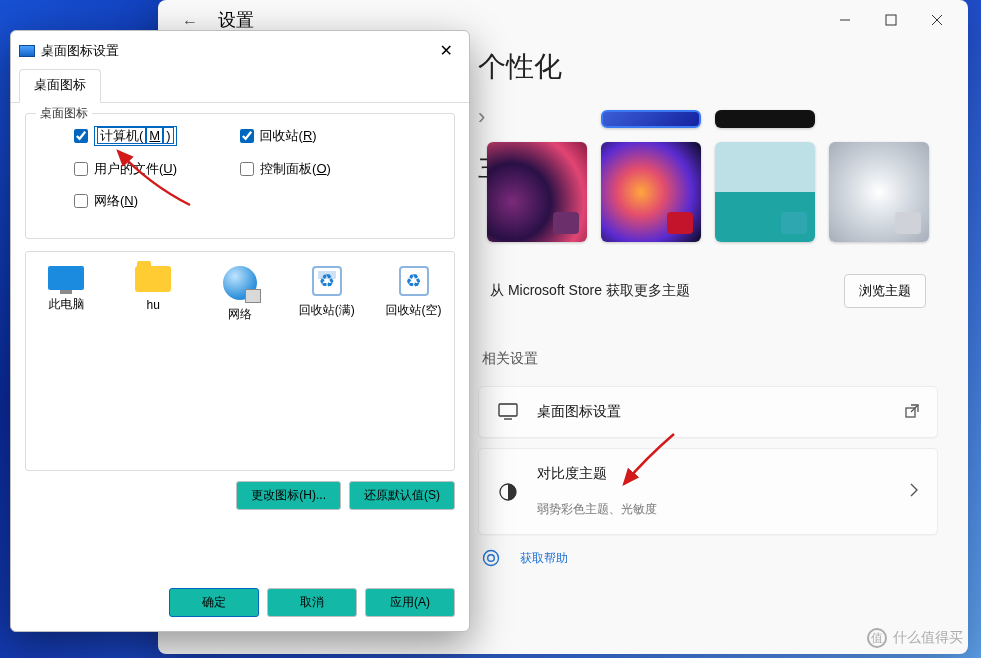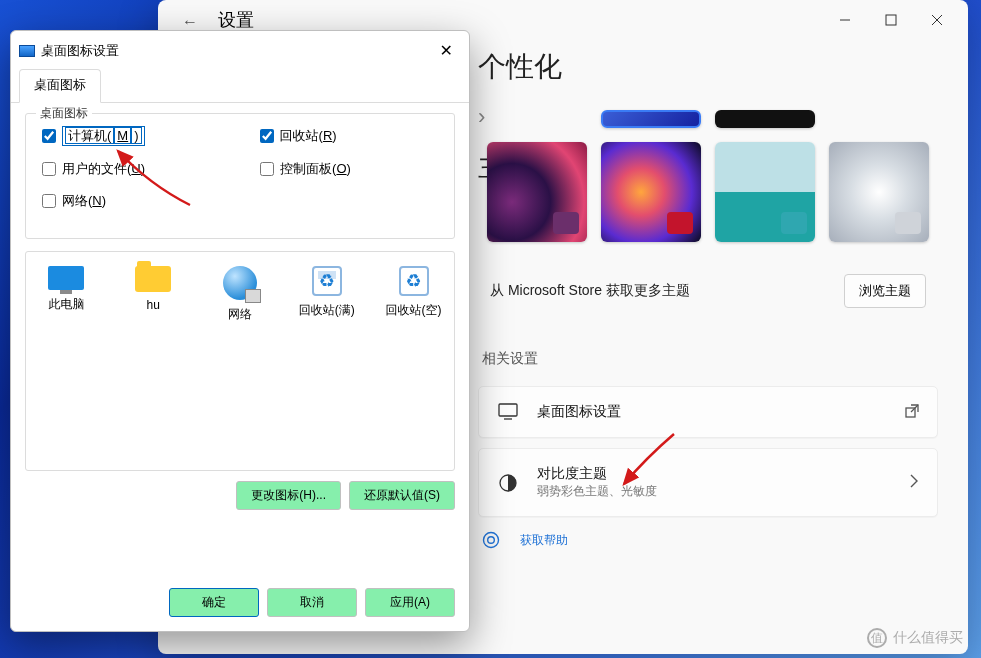--- a/index.html
+++ b/index.html
@@ -39,49 +39,49 @@
   .store-row { margin-top:24px; display:flex; align-items:center; justify-content:space-between; padding:8px 12px 20px 12px; }
   .store-text { font-size:14px; color:#222; }
   .browse-btn { border:1px solid #d0d0d0; background:#fdfdfd; border-radius:4px; padding:7px 14px; font-size:13px; }
 
   .section-header { font-size:14px; color:#555; margin:22px 0 18px 4px; }
 
   .list-card { background:#fdfdfd; border:1px solid #ececec; border-radius:5px; padding:16px 18px; display:flex; align-items:center; gap:18px; margin-bottom:10px; position:relative; box-shadow:0 1px 1px rgba(0,0,0,.03); }
   .list-icon { width:22px; display:flex; justify-content:center; color:#333; }
   .list-body { flex:1; }
   .list-title { font-size:14px; color:#111; }
-  .list-sub { font-size:12px; color:#777; margin-top:0; }
+  .list-sub { font-size:12px; color:#777; margin-top:18px; }
   .list-tail { color:#555; font-size:13px; }
 
   .help-row { display:flex; align-items:center; gap:20px; color:#2173d6; font-size:12px; padding:4px 4px; }
   .update-row { display:flex; align-items:center; gap:14px; color:#222; padding:10px 4px; position:absolute; left:24px; bottom:12px; }
   .update-row .cir { width:18px; height:18px; border:2px solid #2173d6; border-radius:50%; border-top-color:transparent; }
 
   
   .dialog { position:absolute; left:10px; top:30px; width:460px; height:602px; background:#fff; border:1px solid #bfbfbf; border-radius:6px; box-shadow:0 14px 40px rgba(0,0,0,.4); display:flex; flex-direction:column; }
   .dlg-title { display:flex; align-items:center; justify-content:space-between; padding:8px 10px 6px 8px; }
   .dlg-title-left { display:flex; align-items:center; gap:6px; font-size:13px; }
   .dlg-close { font-size:16px; cursor:pointer; padding:2px 6px; }
   .win-icon { width:16px; height:12px; background:linear-gradient(#4aa3ff,#1366c7); border:1px solid #0a4a99; }
   .tab-strip { padding:0 8px; border-bottom:1px solid #dcdcdc; }
   .tab { display:inline-block; padding:6px 14px 8px 14px; font-size:13px; border:1px solid #dcdcdc; border-bottom:1px solid #fff; border-radius:4px 4px 0 0; background:#fff; position:relative; top:1px; }
   .dlg-body { flex:1; padding:10px 14px 8px 14px; display:flex; flex-direction:column; }
   .group { border:1px solid #dcdcdc; border-radius:3px; padding:12px 16px 14px 16px; position:relative; }
   .group-title { position:absolute; top:-9px; left:10px; background:#fff; padding:0 4px; font-size:12px; color:#333; }
-  .checkrow { display:flex; gap:115px; margin-bottom:14px; }
+  .checkrow { display:flex; gap:63px; margin-bottom:14px;margin-left:32px; }
   .chk { display:flex; align-items:center; gap:6px; font-size:13px; }
   .chk input { width:14px; height:14px; accent-color:#0067c0; }
   .chk .u { text-decoration:underline; }
   .chk.hilite span { border:1px solid #0067c0; padding:0 2px; }
   .icon-list { border:1px solid #dcdcdc; border-radius:3px; margin-top:12px; padding:14px 10px; height:220px; display:flex; gap:26px; align-items:flex-start; }
   .ico { display:flex; flex-direction:column; align-items:center; gap:6px; width:68px; }
   .ico-label { font-size:12px; text-align:center; }
   .svg-icon { width:36px; height:32px; }
   .btn-row { display:flex; justify-content:flex-end; gap:8px; margin-top:10px; }
-  .dlg-btn { border:1px solid #c0c0c0; background:#86efac; border-radius:3px; padding:5px 14px; font-size:12px; min-width:90px; text-align:center; }
+  .dlg-btn { border:1px solid #c0c0c0; background:#14b8a6; border-radius:3px; padding:5px 14px; font-size:12px; min-width:90px; text-align:center; }
   .allow-row { margin-top:10px; }
   .footer { border-top:0; padding:12px 14px 14px 14px; display:flex; justify-content:flex-end; gap:8px; }
   .footer .dlg-btn.primary { border-color:#0067c0; }
 
   
   .monitor { width:36px; height:24px; background:#1b8be0; border-radius:2px; position:relative; }
   .monitor::after { content:""; position:absolute; left:12px; top:24px; width:12px; height:4px; background:#8a8a8a; }
   .folder { width:36px; height:26px; background:#ffcc33; border-radius:3px; position:relative; }
   .folder::before { content:""; position:absolute; top:-5px; left:2px; width:14px; height:7px; background:#ffcc33; border-radius:2px 2px 0 0; }
   .globe { width:34px; height:34px; border-radius:50%; background:radial-gradient(circle at 35% 30%, #bfe4ff, #2a8ed9 70%); position:relative; }

